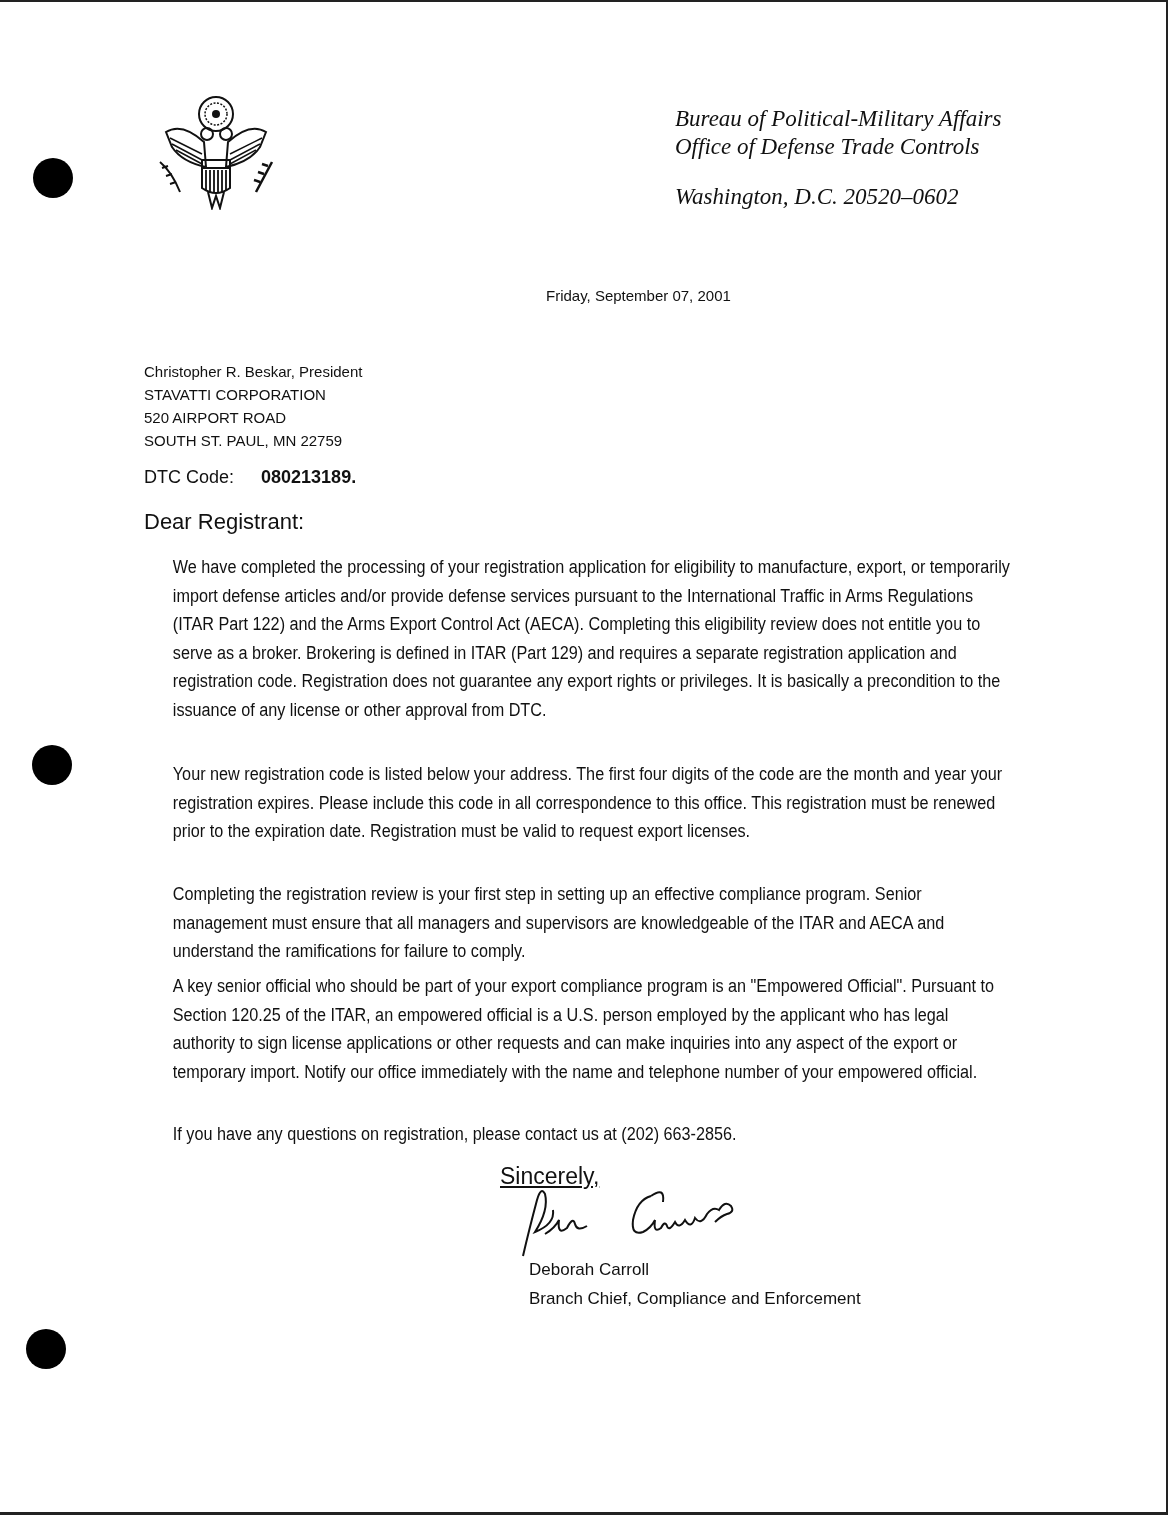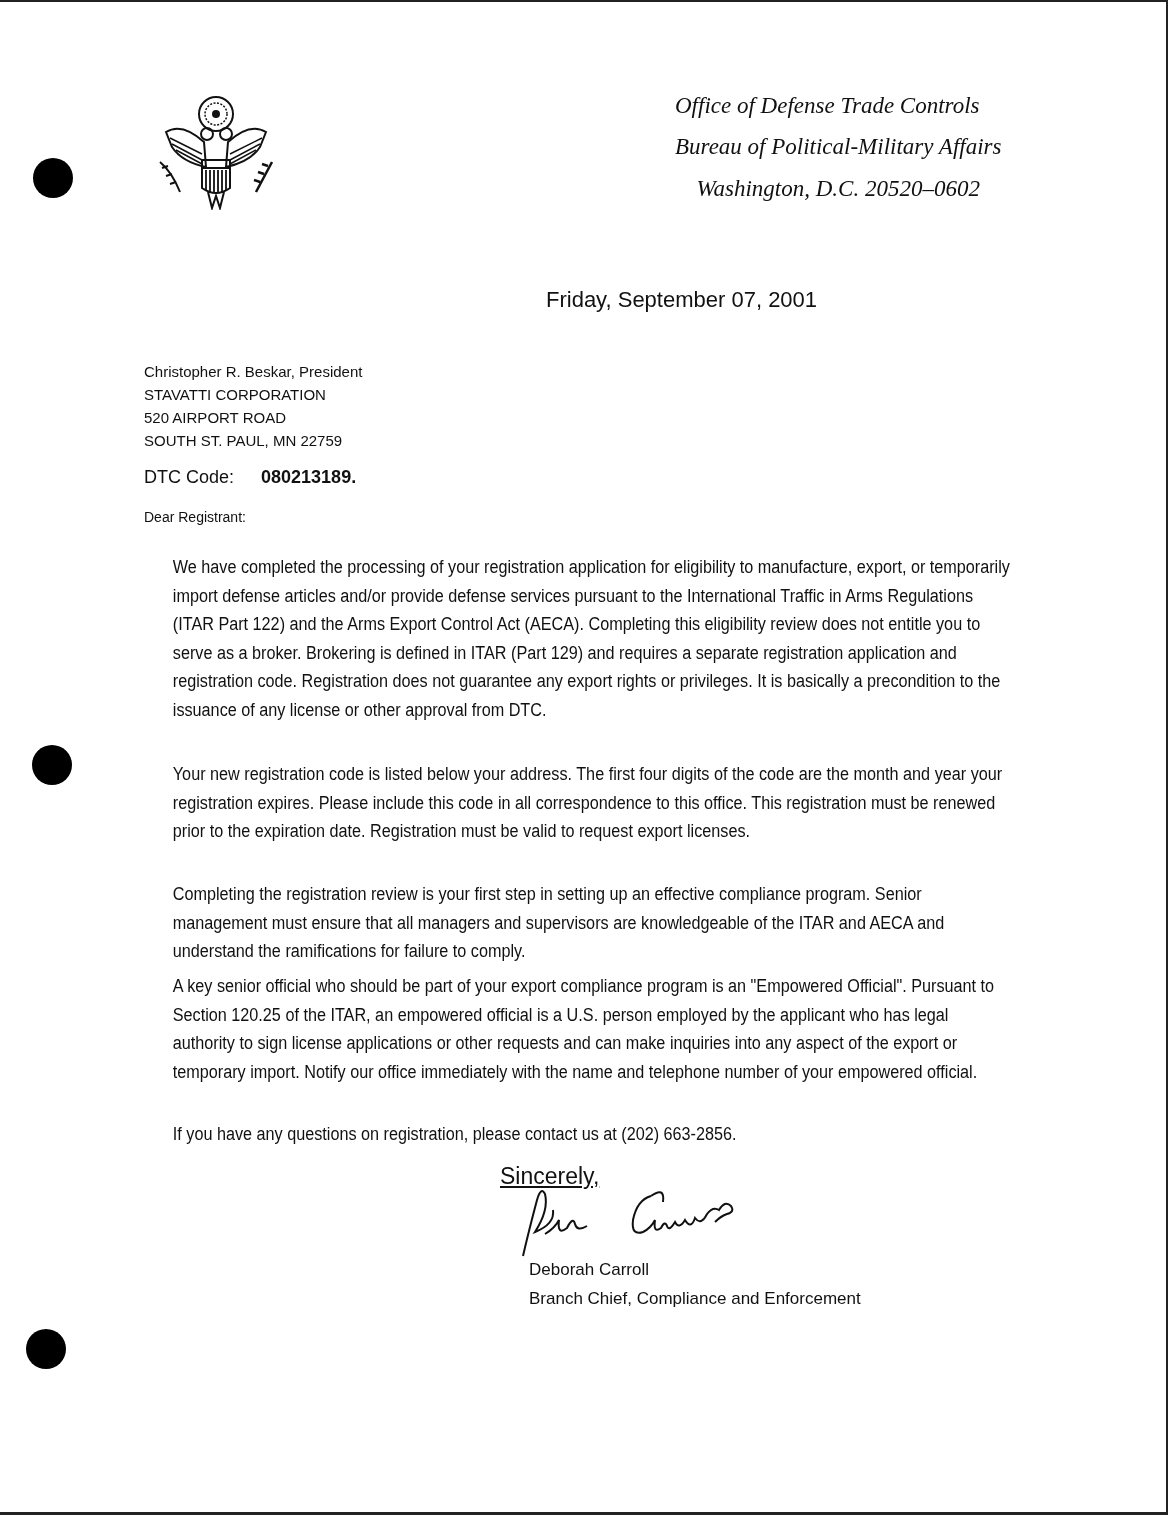--- a/index.html
+++ b/index.html
@@ -9,26 +9,26 @@
       font-family: "Liberation Sans", sans-serif;
     }
     .frame-top { position: absolute; left: 0; top: 0; width: 1168px; height: 2px; background: #222; }
     .frame-right { position: absolute; right: 0; top: 0; width: 2px; height: 1515px; background: #222; }
     .frame-bottom { position: absolute; left: 0; bottom: 0; width: 1168px; height: 3px; background: #222; }
     .punch { position: absolute; width: 40px; height: 40px; border-radius: 50%; background: #000; }
     .seal { position: absolute; left: 152px; top: 92px; width: 128px; height: 118px; }
     .letterhead { position: absolute; left: 675px; top: 92px; font-family: "Liberation Serif", serif; color: #111; }
     .lh-dept { font-size: 24px; letter-spacing: 0.2px; }
     .lh-bureau { font-size: 23px; font-style: italic; margin-top: 13px; line-height: 28px; }
-    .lh-city { font-size: 23px; font-style: italic; margin-top: 15px; text-align: center; }
-    .date { position: absolute; left: 546px; top: 287px; font-size: 22px; text-align: center; }
+    .lh-city { font-size: 23px; font-style: italic; margin-top: 23px; }
+    .date { position: absolute; left: 546px; top: 287px; font-size: 15px; text-align: center; }
     .addr { position: absolute; left: 144px; top: 360px; font-size: 15px; line-height: 23px; }
     .dtc { position: absolute; left: 144px; top: 467px; font-size: 18px; }
     .dtc b { font-weight: bold; margin-left: 22px; }
-    .salutation { position: absolute; left: 144px; top: 509px; font-size: 14px; }
+    .salutation { position: absolute; left: 144px; top: 509px; font-size: 22px; }
     .para { position: absolute; left: 135px; width: 880px; font-size: 18px; line-height: 28.5px; transform: scaleX(0.9); transform-origin: left top; width: 975px; }
     .indent { padding-left: 42px; }
     .closing { position: absolute; left: 500px; top: 1163px; font-size: 23px; text-decoration: underline; }
     .signature { position: absolute; left: 515px; top: 1180px; width: 240px; height: 78px; }
     .signer { position: absolute; left: 529px; top: 1255px; font-size: 17px; line-height: 29px; }
   </style>
 </head>
 <body>
 
 <div class="frame-top"></div>
@@ -51,22 +51,22 @@
   <circle cx="74" cy="42" r="6" fill="none" stroke="#111" stroke-width="2"></circle>
   <rect x="50" y="68" width="28" height="8" fill="none" stroke="#111" stroke-width="2"></rect>
   <path d="M50 76 L50 96 Q64 106 78 96 L78 76 Z" fill="none" stroke="#111" stroke-width="2"></path>
   <path d="M54 78 V98 M58 78 V100 M62 78 V101 M66 78 V101 M70 78 V100 M74 78 V98" stroke="#111" stroke-width="1.8"></path>
   <path d="M56 100 L60 116 L64 104 L68 116 L72 100" fill="none" stroke="#111" stroke-width="2"></path>
   <path d="M8 70 Q20 80 28 100 M10 76 L16 74 M14 84 L20 82 M18 92 L24 90" stroke="#111" stroke-width="2" fill="none"></path>
   <path d="M120 70 L104 100 M116 74 L110 72 M112 82 L106 80 M108 90 L102 88" stroke="#111" stroke-width="2.5" fill="none"></path>
 </svg>
 
 <div class="letterhead">
+  <div class="lh-bureau">Bureau of Political-Military Affairs</div>
   <div class="lh-bureau" style="margin-top:0">Office of Defense Trade Controls</div>
-  <div class="lh-bureau">Bureau of Political-Military Affairs</div>
   <div class="lh-city">Washington, D.C.  20520–0602</div>
 </div>
 
 <div class="date">Friday, September 07, 2001</div>
 
 <div class="addr">
   <div>Christopher R. Beskar, President</div>
   <div>STAVATTI CORPORATION</div>
   <div>520 AIRPORT ROAD</div>
   <div>SOUTH ST. PAUL, MN  22759</div>

